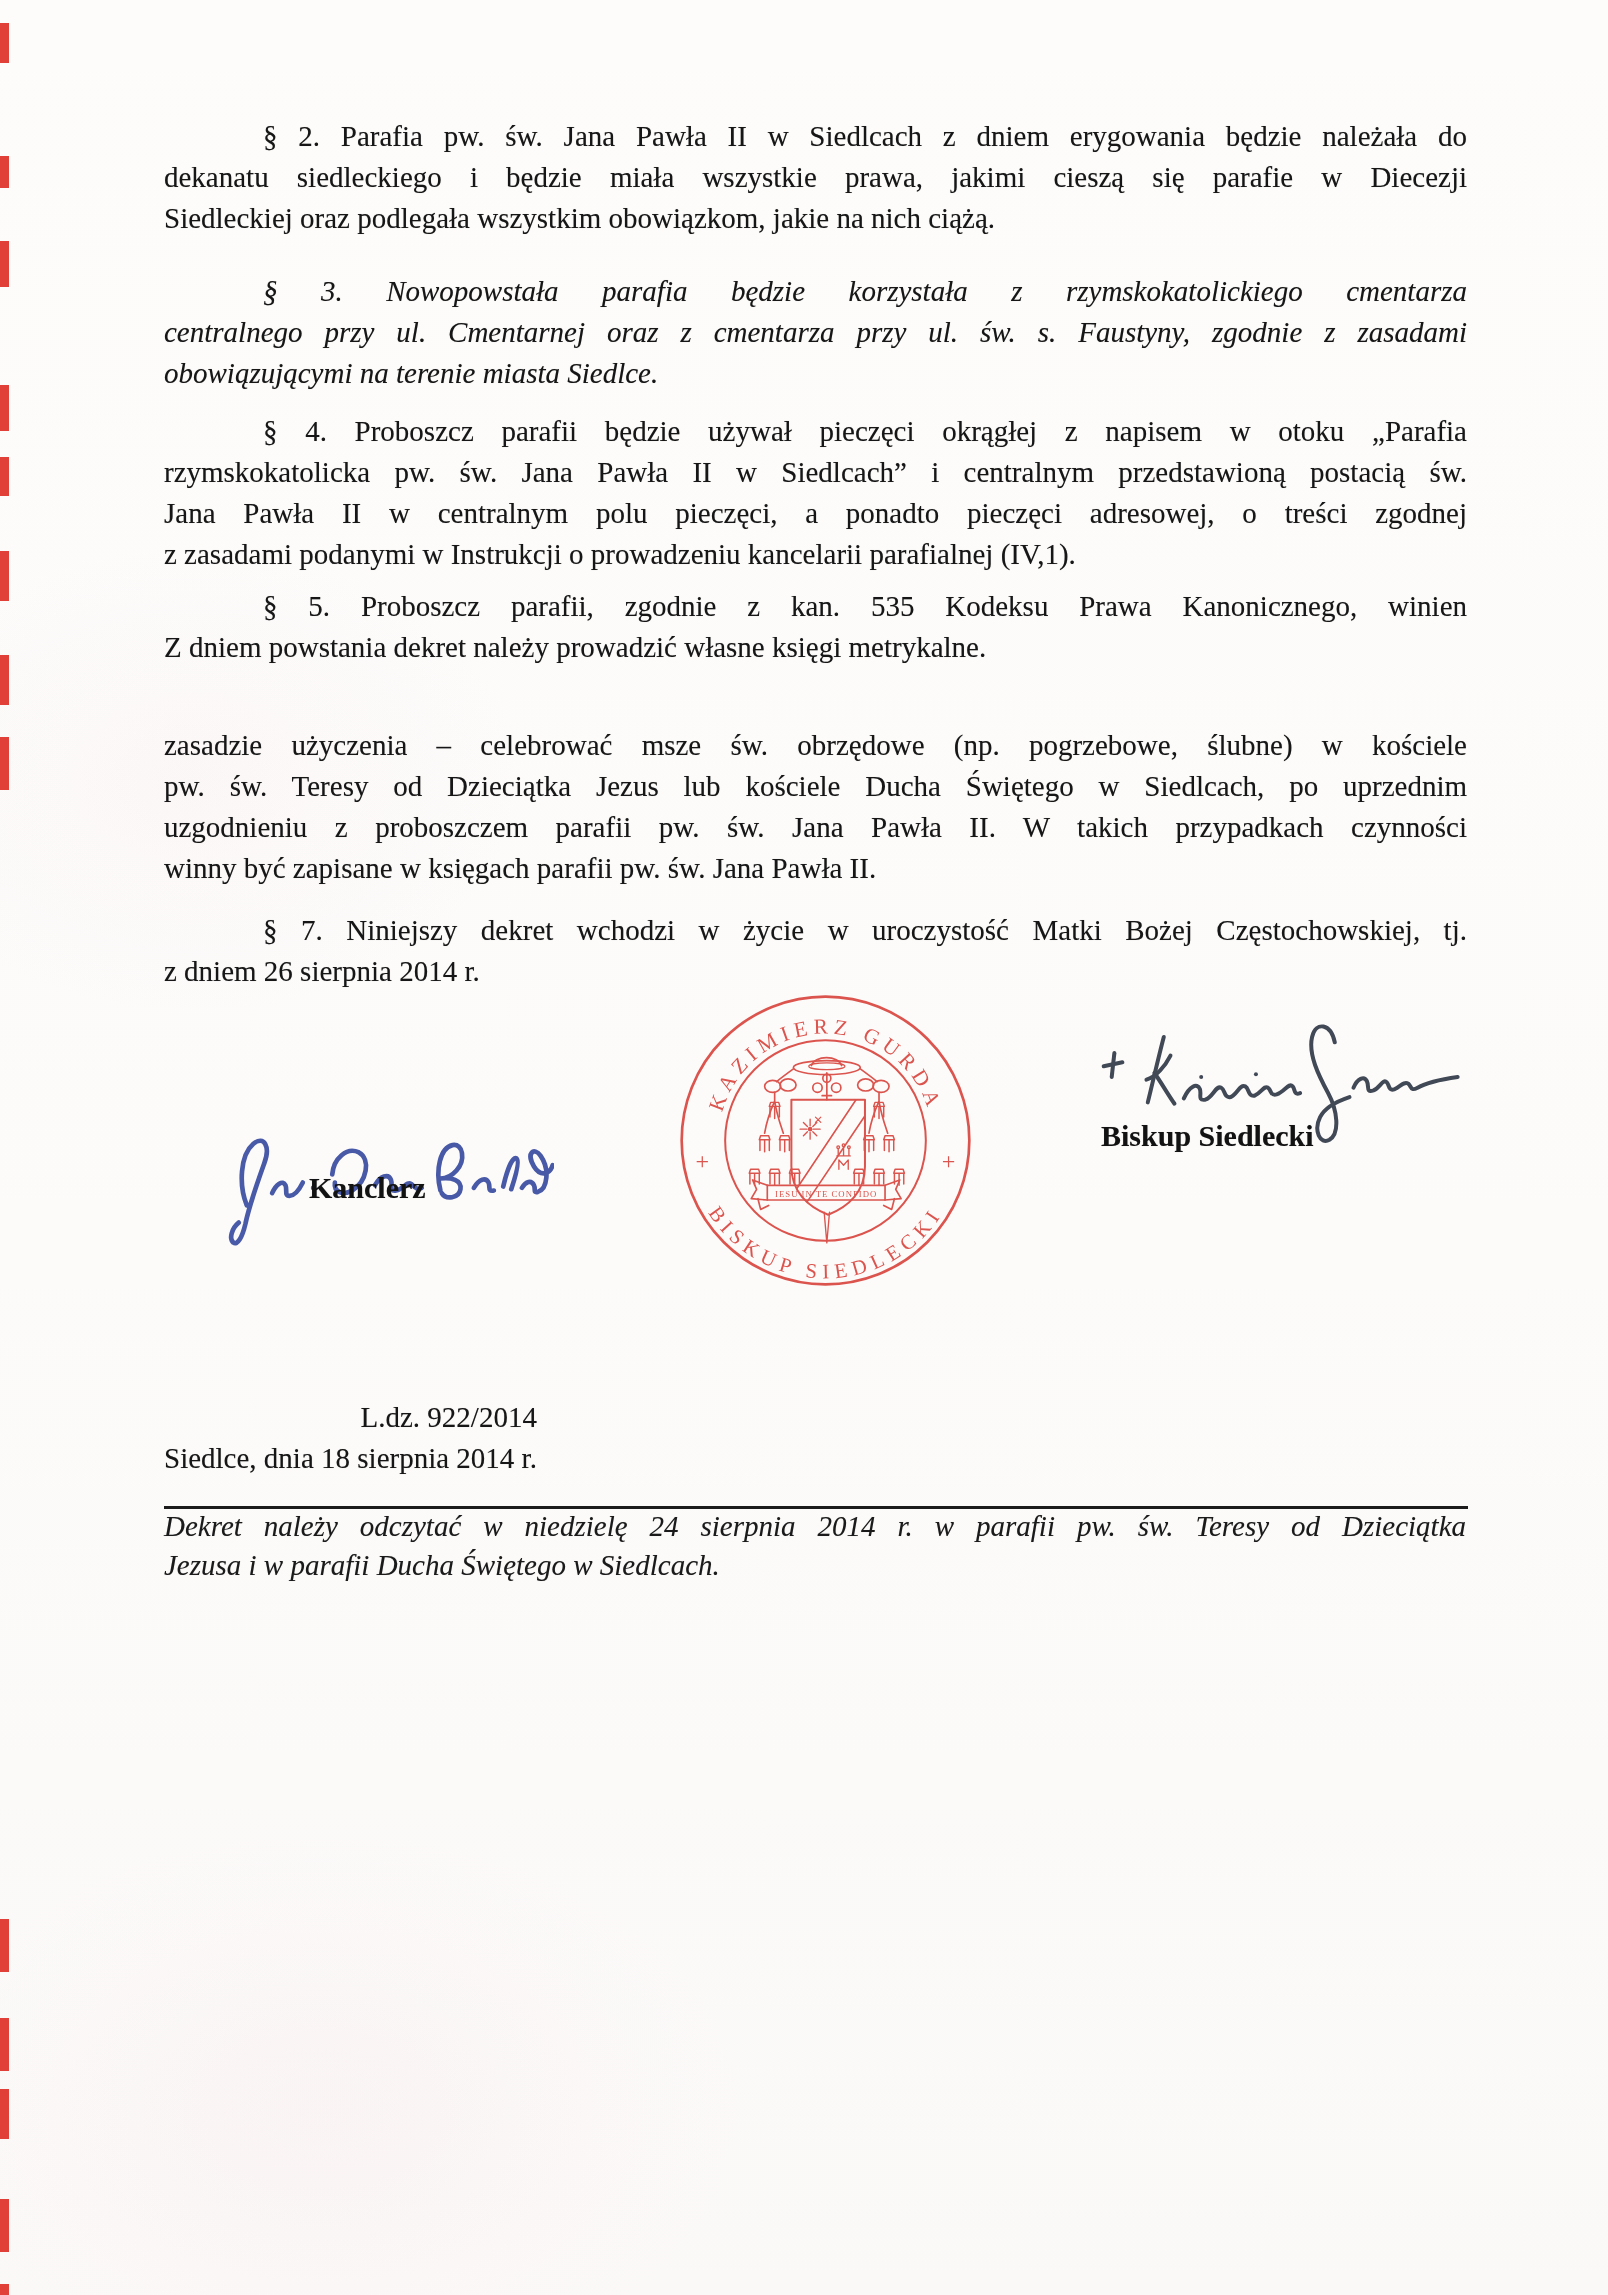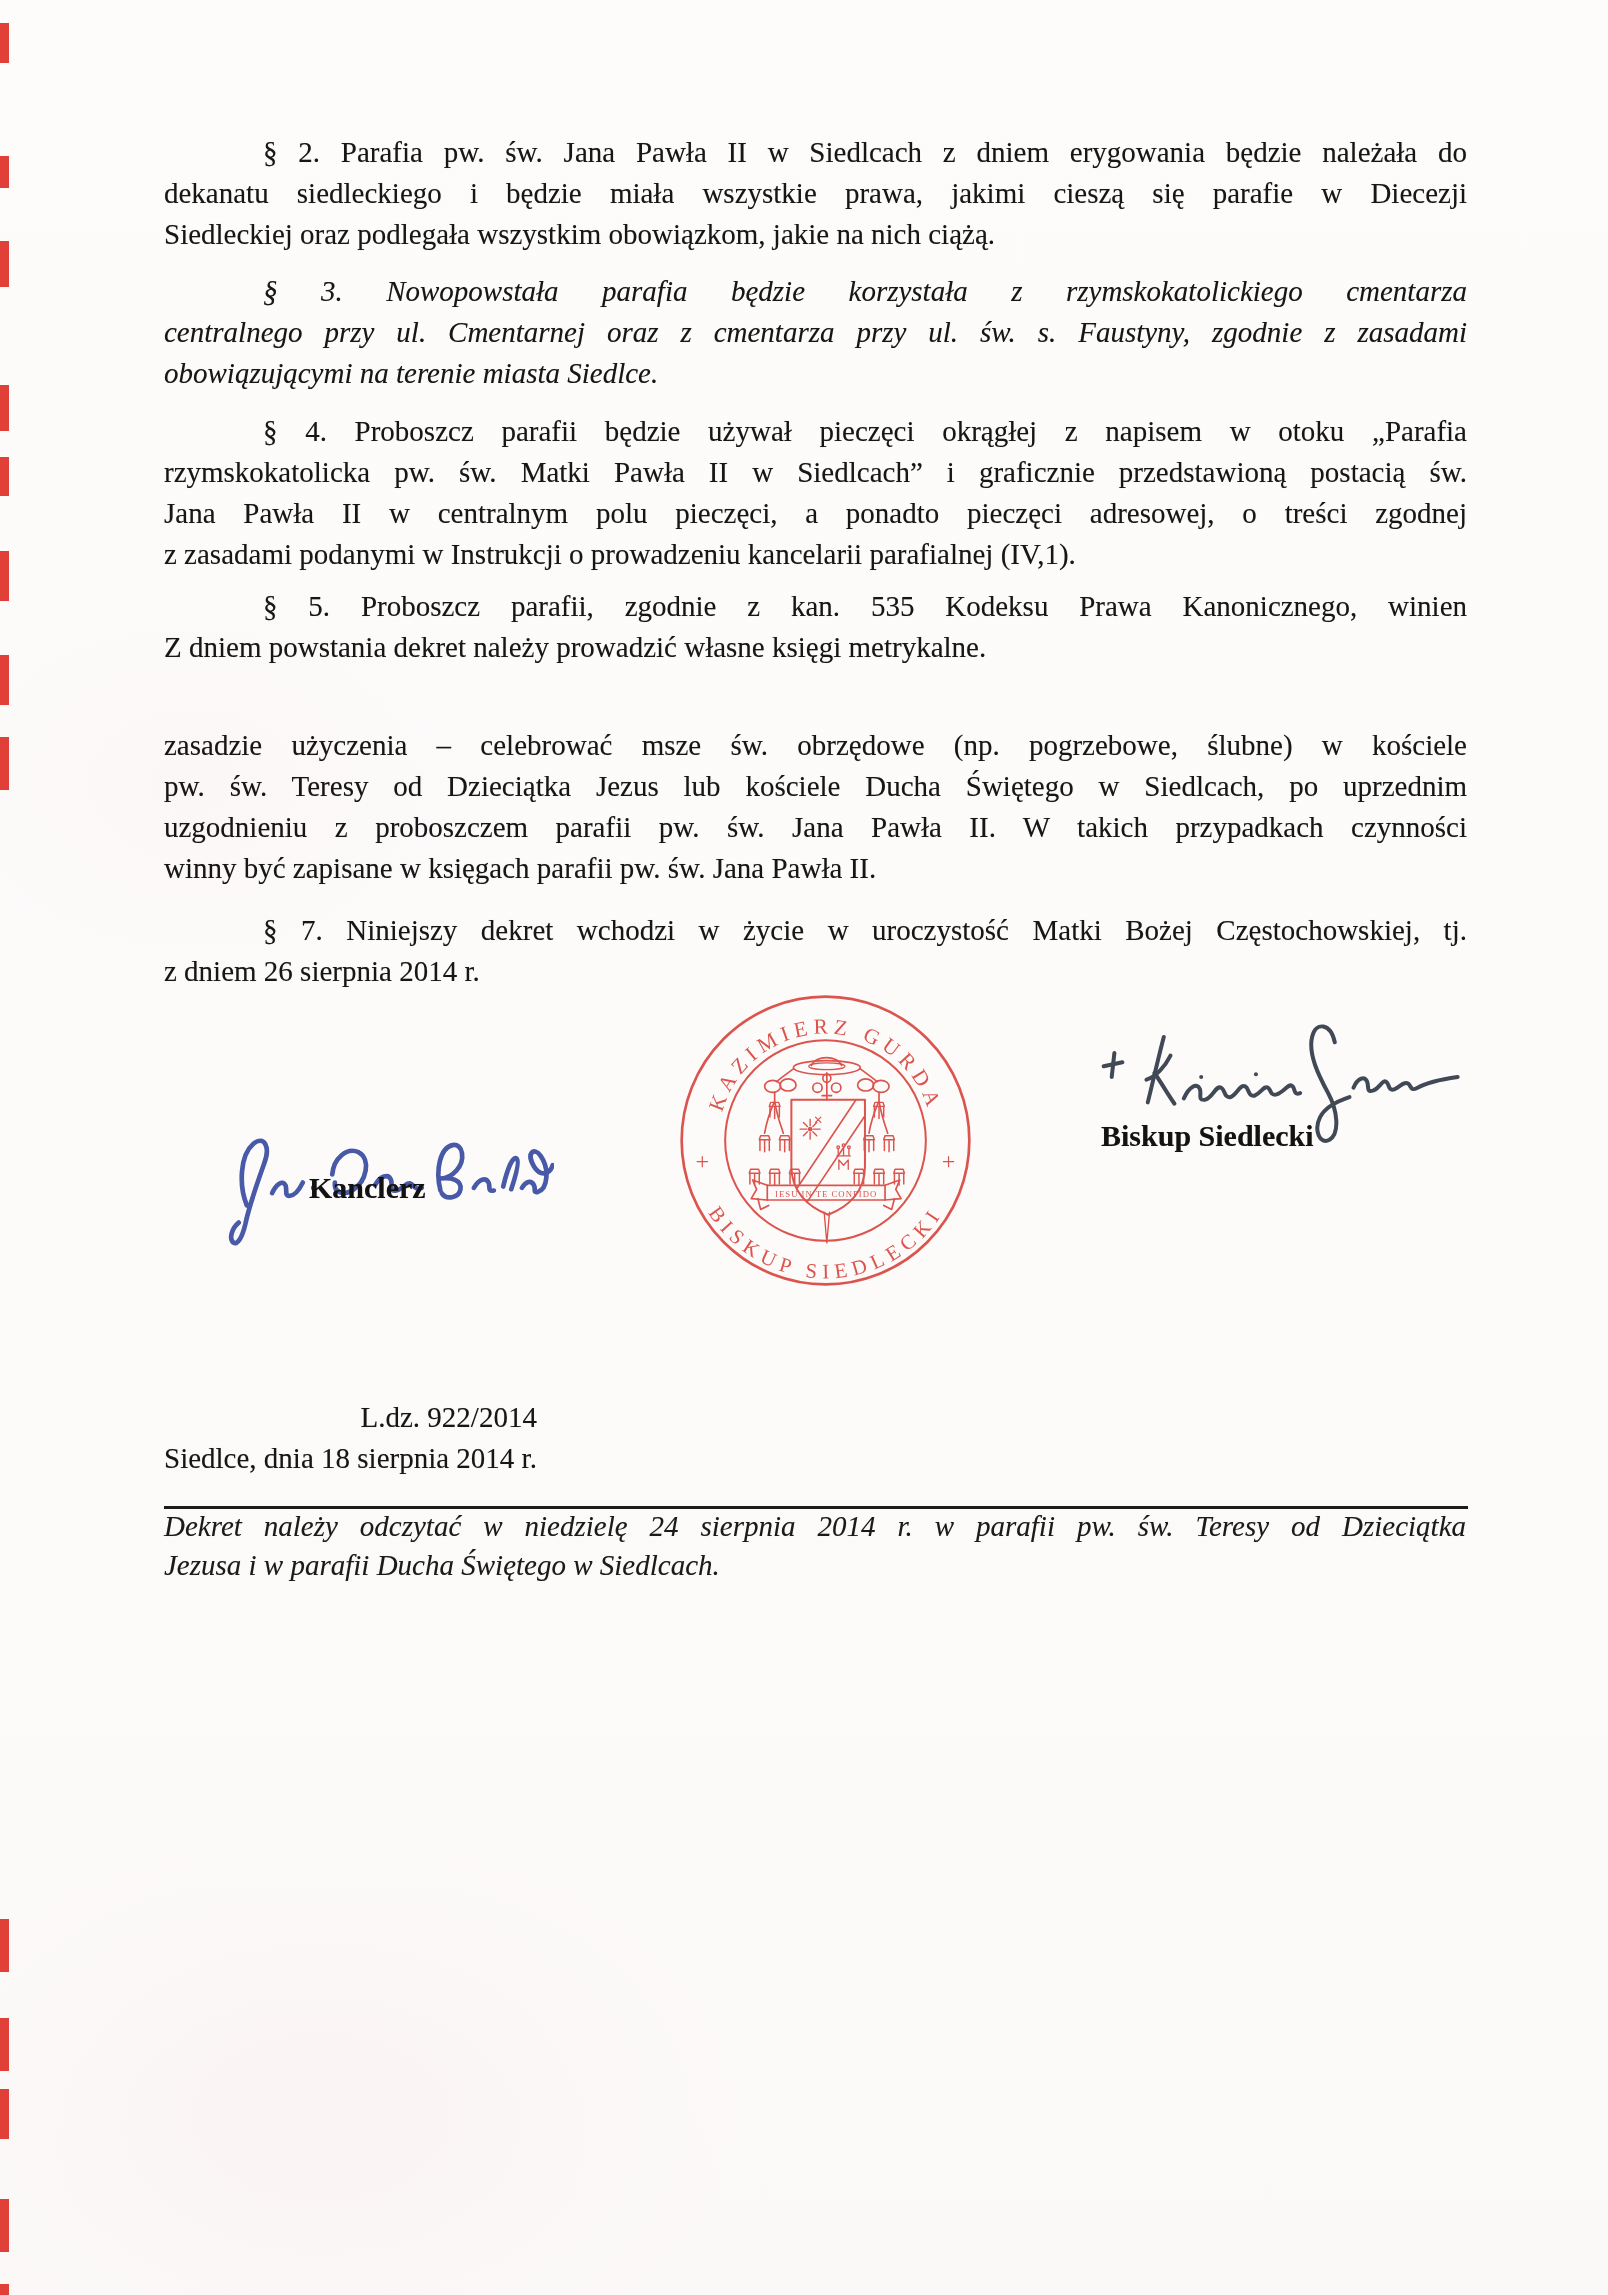--- a/index.html
+++ b/index.html
@@ -18,21 +18,21 @@
       linear-gradient(180deg,#fdfcfb 0%, #fcfbfa 55%, #fbf9f8 100%);
   }
   .para{
     position:absolute;left:164px;width:1303px;
     font-size:29px;line-height:41px;color:#161616;
     text-shadow:0 0 0.7px rgba(20,20,20,0.35);
   }
   .jline{text-align:justify;text-align-last:justify;}
   .jline.first{padding-left:99px;}
   .jline.plast{text-align-last:left;}
-  .p0{top:132px;} .p1{top:271px;font-style:italic;} .p2{top:411px;}
+  .p0{top:116px;} .p1{top:271px;font-style:italic;} .p2{top:411px;}
   .p3{top:586px;} .p4{top:725px;} .p5{top:910px;}
   .refblock{position:absolute;left:164px;top:1397px;font-size:29px;line-height:41px;color:#161616;text-shadow:0 0 0.7px rgba(20,20,20,0.35);text-align:right;}
   .rule{position:absolute;left:164px;top:1506px;width:1304px;height:2.7px;background:#1c1c1c;}
   .footnote{position:absolute;left:164px;top:1507px;width:1302px;font-size:29px;line-height:39px;font-style:italic;color:#1a1a1a;text-shadow:0 0 0.7px rgba(20,20,20,0.3);}
   .siglabel{position:absolute;font-size:30px;font-weight:bold;color:#121212;text-shadow:0 0 0.7px rgba(20,20,20,0.35);}
   .lbl-kanclerz{left:309px;top:1171px;}
   .lbl-biskup{left:1101px;top:1119px;}
   .stamp{position:absolute;left:679px;top:994px;width:293px;height:293px;opacity:0.9;}
   .sig{position:absolute;}
   .sig-left{left:220px;top:1105px;width:334px;height:147px;}
@@ -50,21 +50,21 @@
         <div class="jline">dekanatu siedleckiego i będzie miała wszystkie prawa, jakimi cieszą się parafie w Diecezji</div>
         <div class="jline plast">Siedleckiej oraz podlegała wszystkim obowiązkom, jakie na nich ciążą.</div>
       </div>
       <div class="para p1">
         <div class="jline first">§ 3. Nowopowstała parafia będzie korzystała z rzymskokatolickiego cmentarza</div>
         <div class="jline">centralnego przy ul. Cmentarnej oraz z cmentarza przy ul. św. s. Faustyny, zgodnie z zasadami</div>
         <div class="jline plast">obowiązującymi na terenie miasta Siedlce.</div>
       </div>
       <div class="para p2">
         <div class="jline first">§ 4. Proboszcz parafii będzie używał pieczęci okrągłej z napisem w otoku „Parafia</div>
-        <div class="jline">rzymskokatolicka pw. św. Matki Pawła II w Siedlcach” i graficznie przedstawioną postacią św.</div>
+        <div class="jline">rzymskokatolicka pw. św. Jana Pawła II w Siedlcach” i centralnym przedstawioną postacią św.</div>
         <div class="jline">Jana Pawła II w centralnym polu pieczęci, a ponadto pieczęci adresowej, o treści zgodnej</div>
         <div class="jline plast">z zasadami podanymi w Instrukcji o prowadzeniu kancelarii parafialnej (IV,1).</div>
       </div>
       <div class="para p3">
         <div class="jline first">§ 5. Proboszcz parafii, zgodnie z kan. 535 Kodeksu Prawa Kanonicznego, winien</div>
         <div class="jline plast">Z dniem powstania dekret należy prowadzić własne księgi metrykalne.</div>
       </div>
       <div class="para p4">
         <div class="jline">zasadzie użyczenia – celebrować msze św. obrzędowe (np. pogrzebowe, ślubne) w kościele</div>
         <div class="jline">pw. św. Teresy od Dzieciątka Jezus lub kościele Ducha Świętego w Siedlcach, po uprzednim</div>

